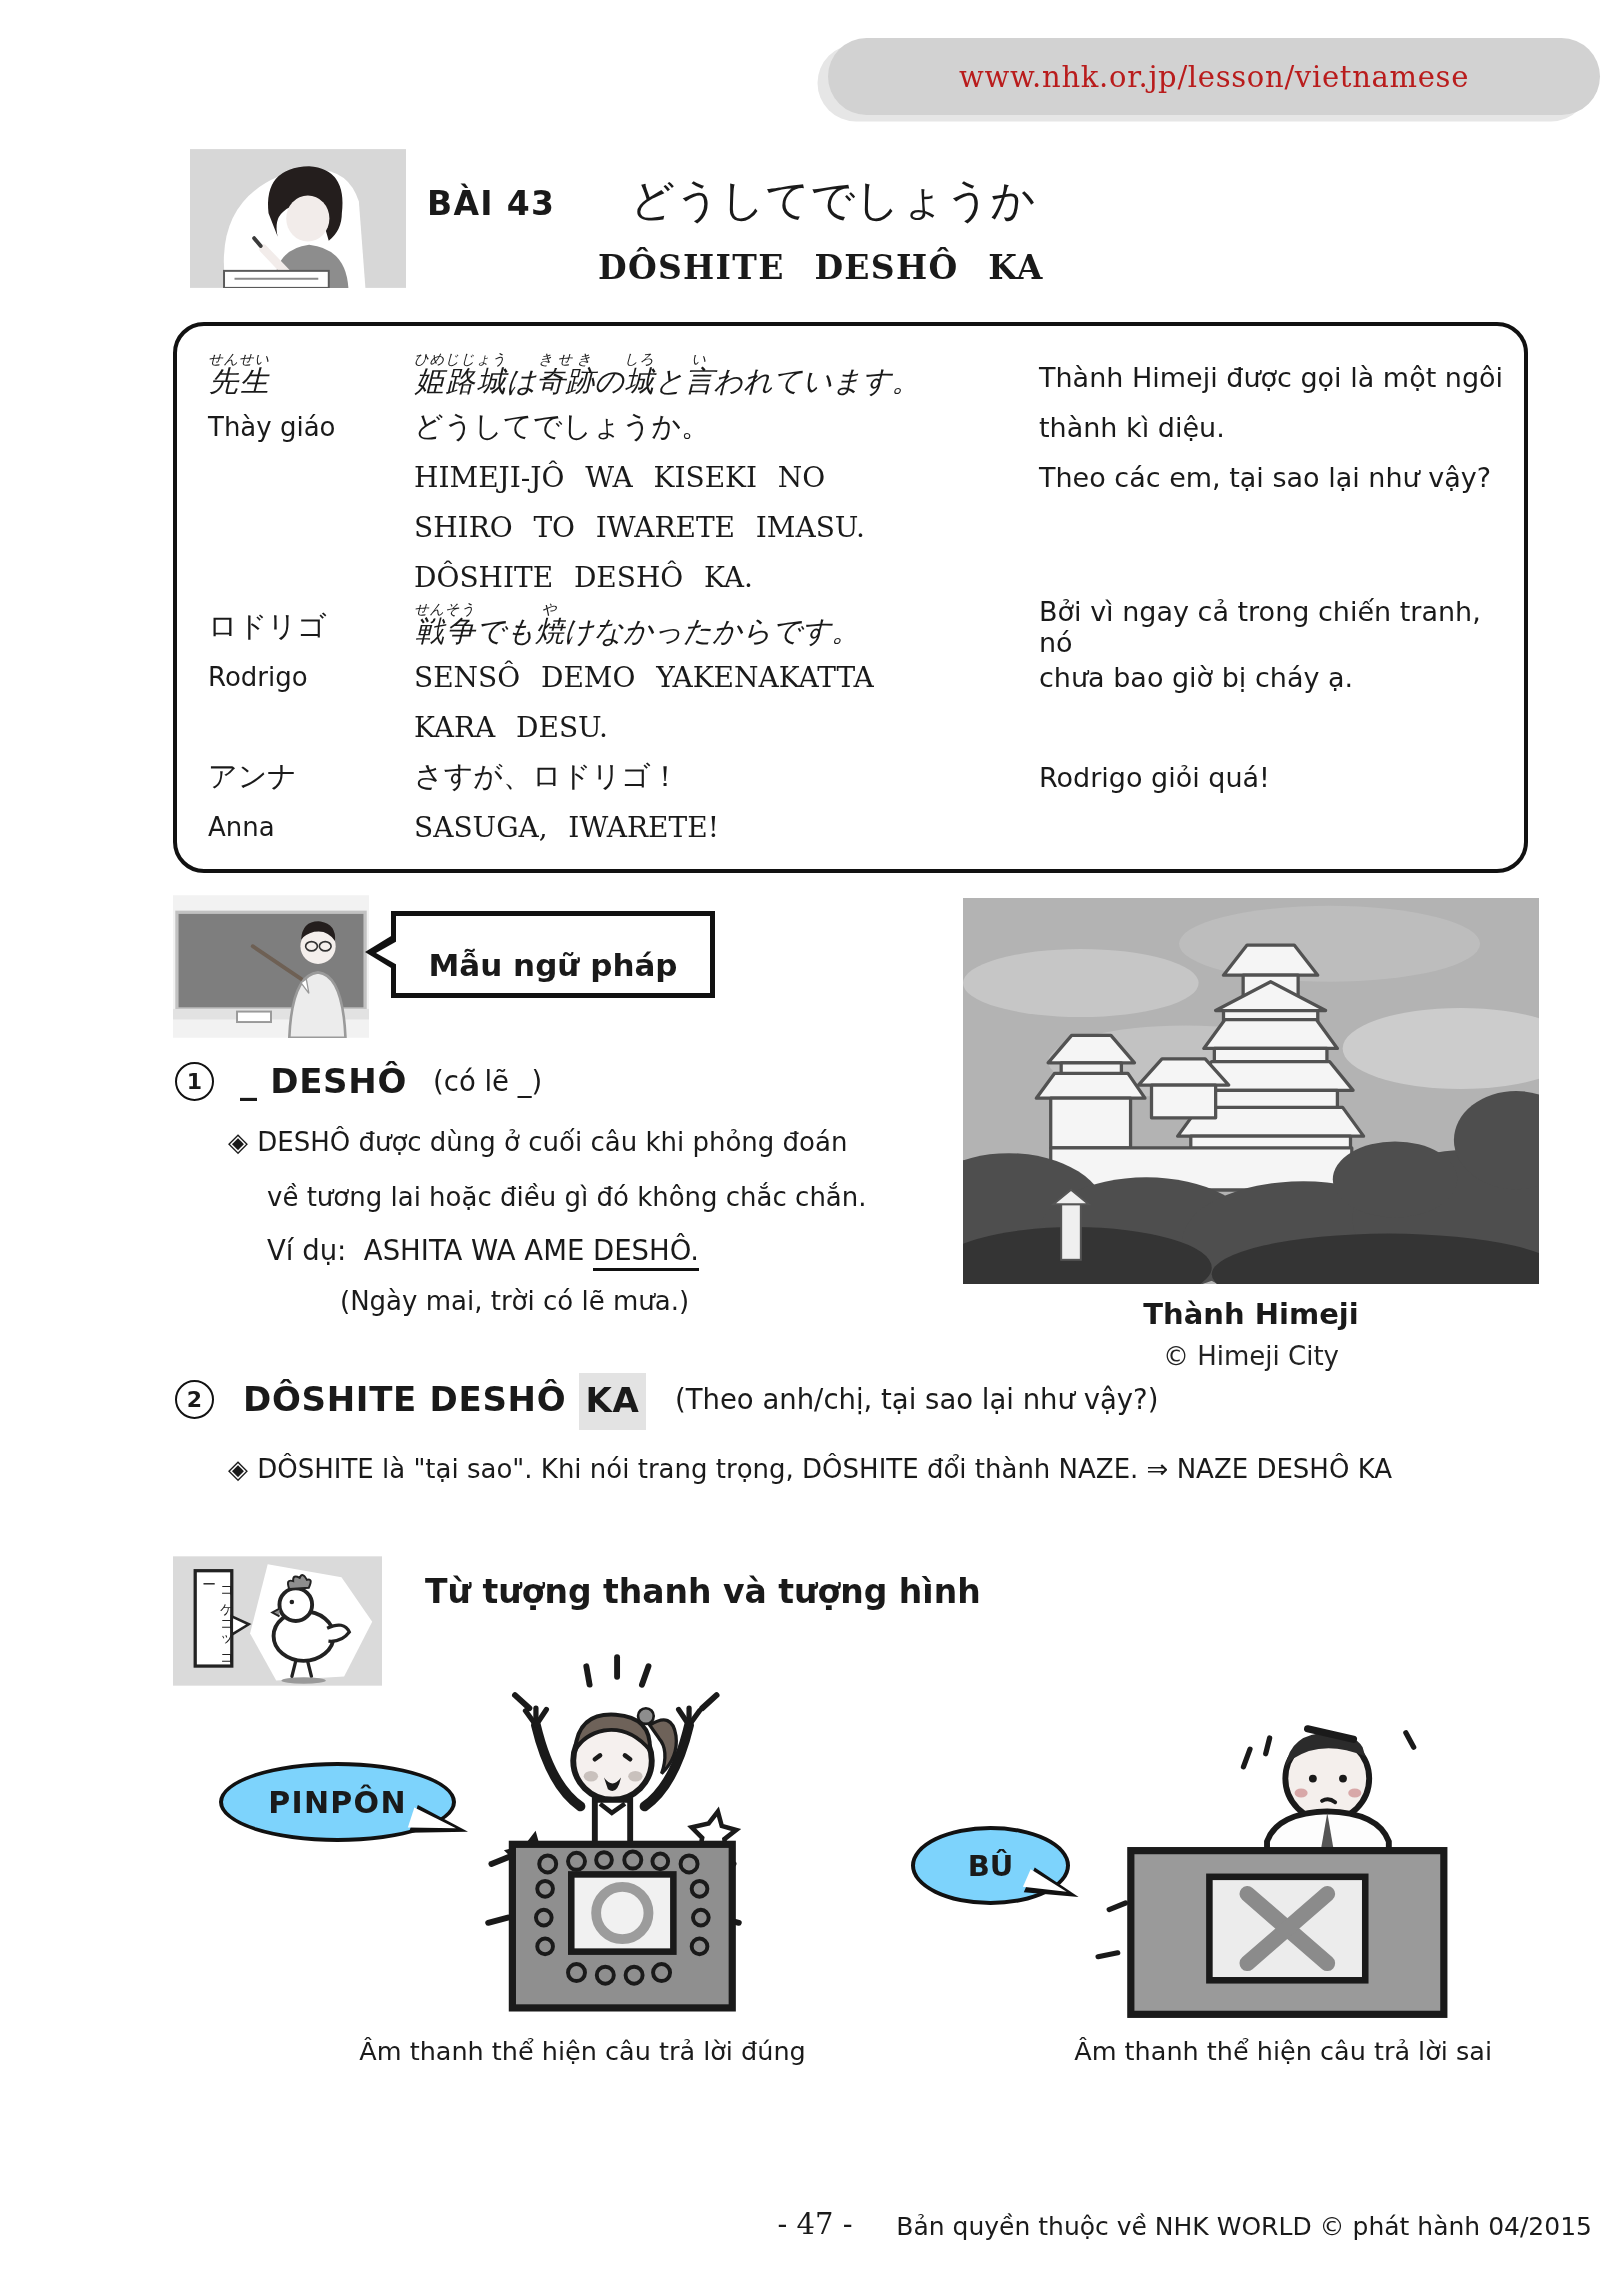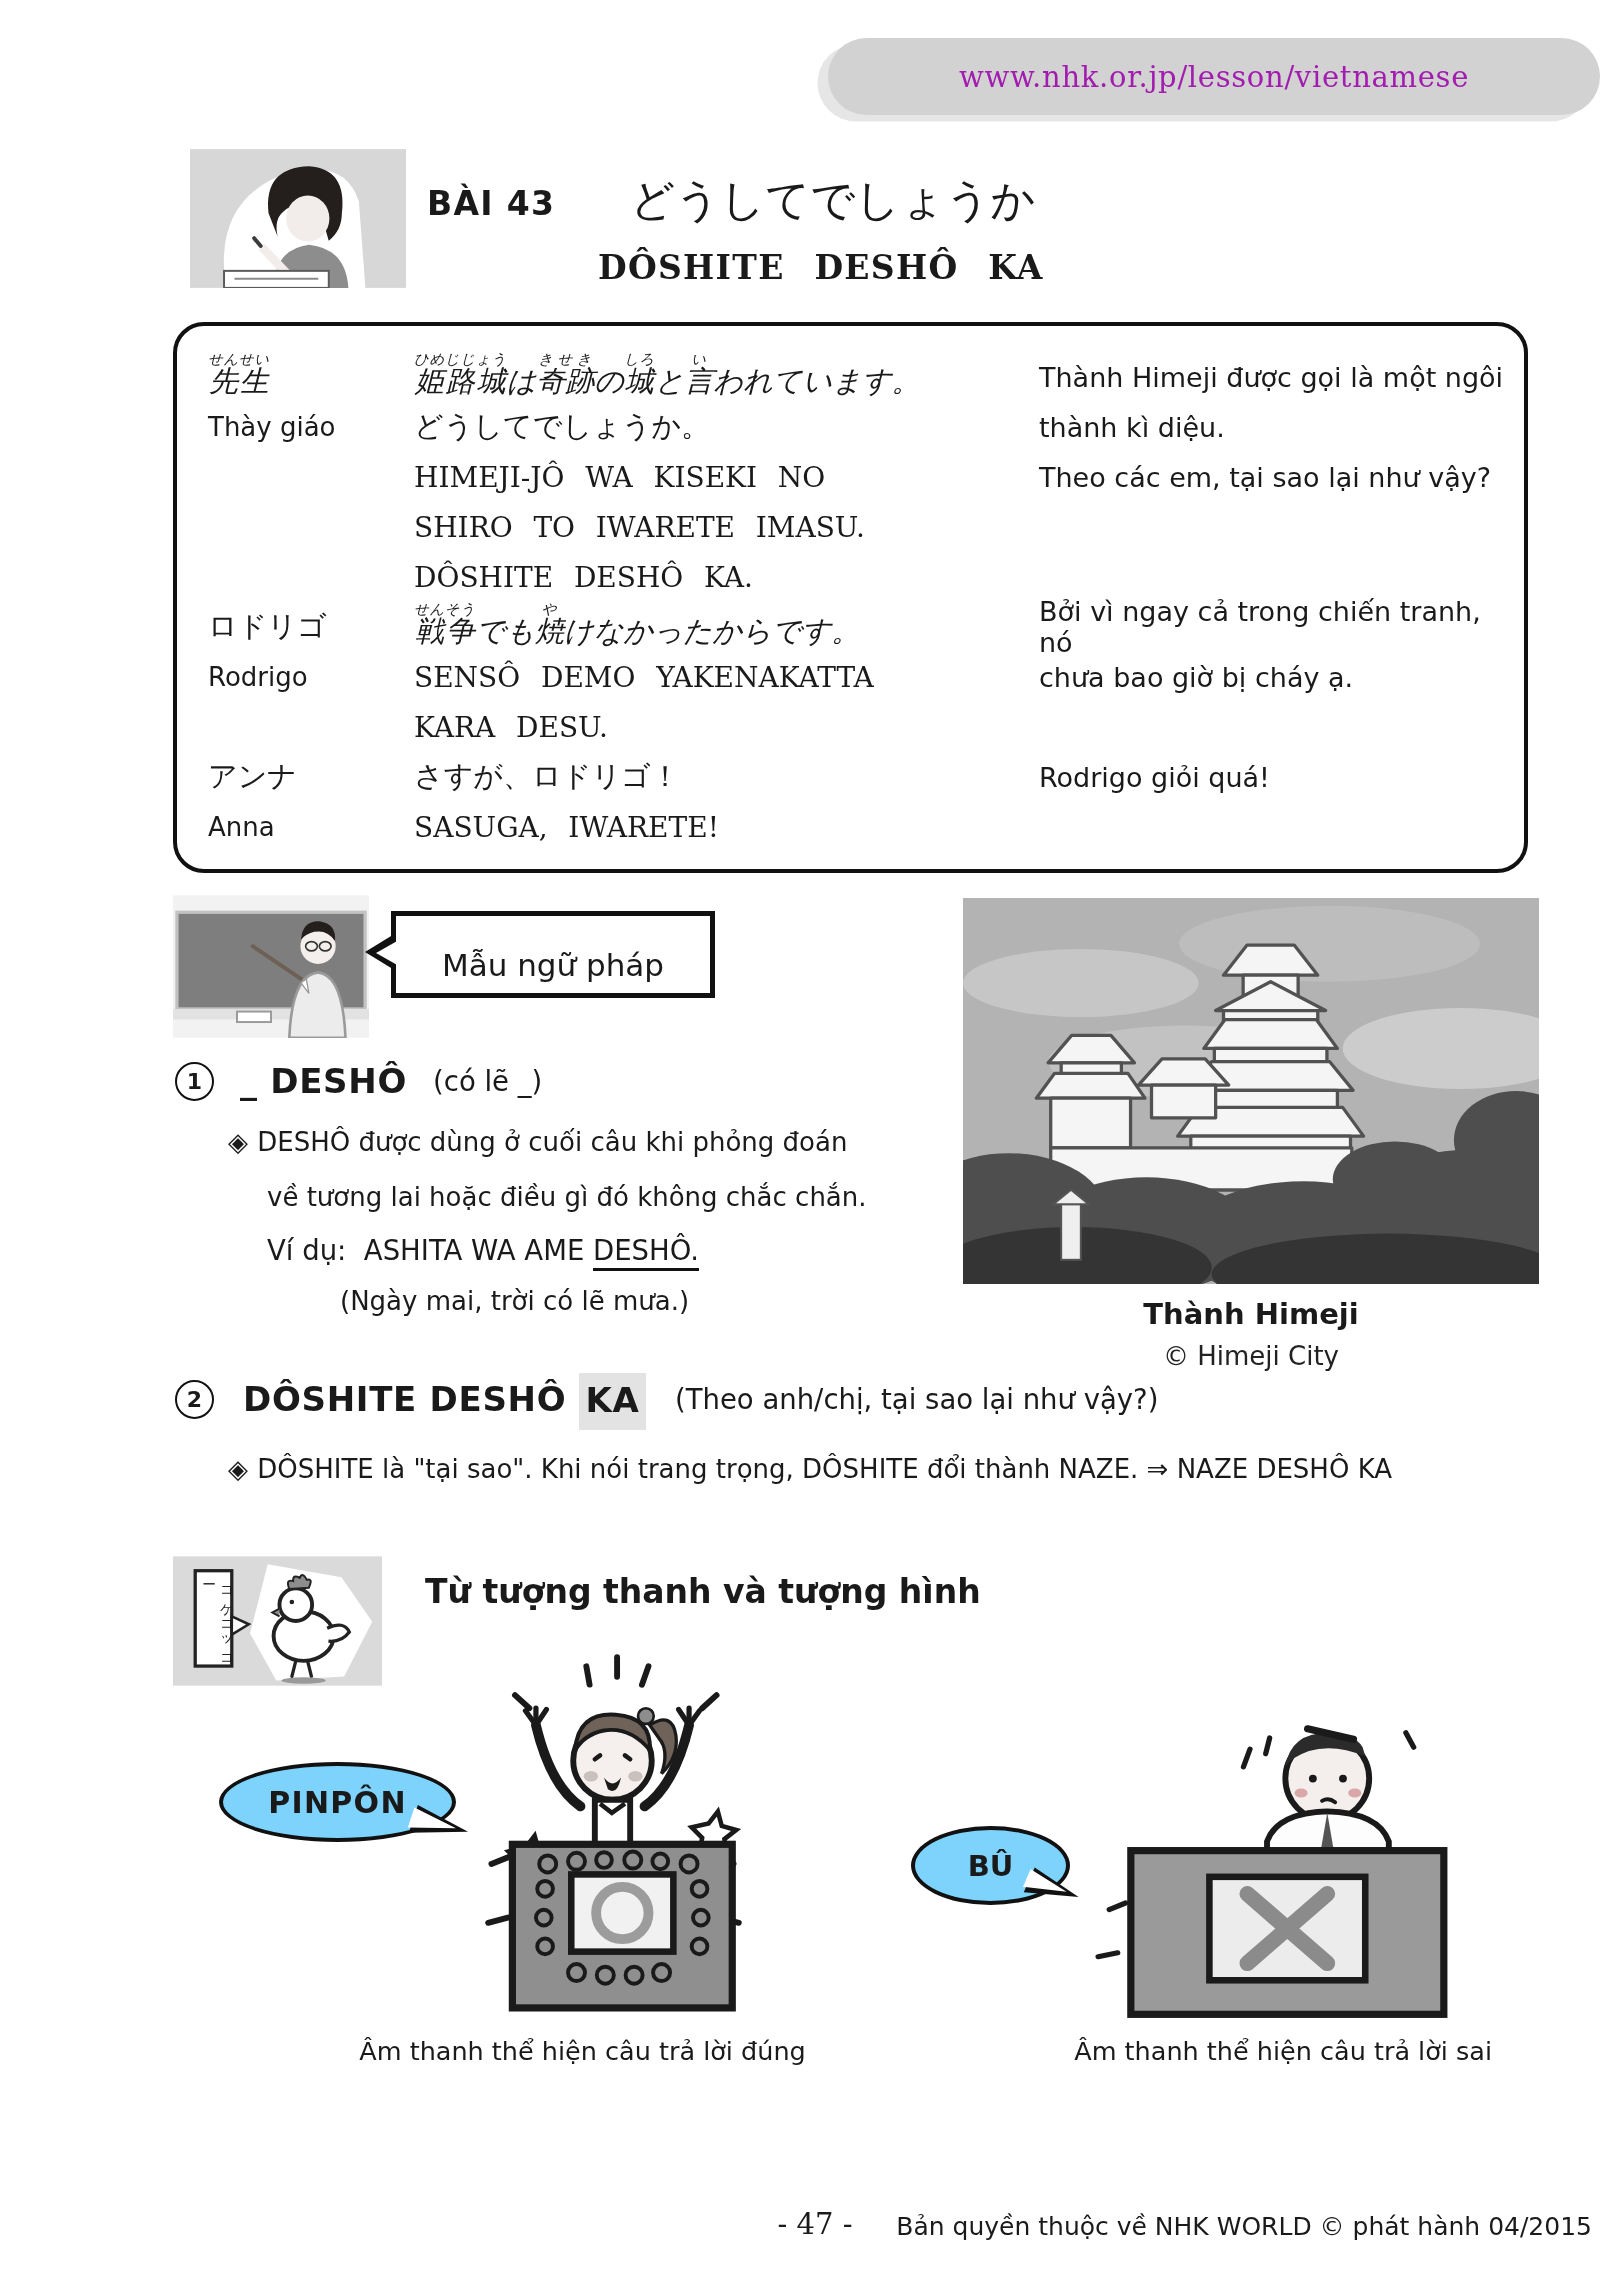--- a/index.html
+++ b/index.html
@@ -7,21 +7,21 @@
     position:relative;width:1623px;height:2295px;background:#fff;overflow:hidden;
     font-family:"DejaVu Sans",sans-serif;color:#1a1a1a;
   }
   
   .url-pill{
     position:absolute;left:828px;top:38px;width:772px;height:77px;
     background:#d2d2d2;border-radius:39px;
     box-shadow:-10.5px 6.5px 0 0 #e6e6e6;
     display:flex;align-items:center;justify-content:center;
   }
-  .url-pill span{font-family:"DejaVu Serif",serif;font-size:29px;color:#a21caf;letter-spacing:0.7px;}
+  .url-pill span{font-family:"DejaVu Serif",serif;font-size:29px;color:#b91c1c;letter-spacing:0.7px;}
   
   .title-icon{position:absolute;left:190px;top:149px;width:216px;height:139px;}
   .title-block{position:absolute;left:427px;top:171px;}
   .title-row{display:flex;align-items:baseline;gap:75px;}
   .lesson-no{font-size:33px;font-weight:bold;letter-spacing:1.3px;}
   .title-jp{font-size:44px;font-weight:normal;}
   .title-romaji{margin:18.3px 0 0 171px;font-family:"DejaVu Serif",serif;font-weight:bold;font-size:33px;word-spacing:17px;letter-spacing:1.3px;}
   
   .dialog-box{
     position:absolute;left:173px;top:322px;width:1355px;height:551px;
@@ -41,21 +41,21 @@
   
   .teacher-icon{position:absolute;left:173px;top:895px;width:196px;height:143px;}
   .grammar-bubble{
     position:absolute;left:391px;top:911px;width:314px;height:77px;
     border:5.9px solid #111;background:#fff;display:flex;align-items:center;justify-content:center;
   }
   .grammar-bubble .tail-b{position:absolute;left:-31px;top:17px;width:0;height:0;
     border-top:19.6px solid transparent;border-bottom:19.6px solid transparent;border-right:31px solid #111;}
   .grammar-bubble .tail-w{position:absolute;left:-19.6px;top:23.6px;width:0;height:0;
     border-top:13px solid transparent;border-bottom:13px solid transparent;border-right:23.6px solid #fff;}
-  .grammar-bubble span{font-size:31px;font-weight:normal;margin-top:20px;}
+  .grammar-bubble span{font-size:31px;font-weight:bold;margin-top:20px;}
   
   .photo{position:absolute;left:963px;top:898px;width:576px;height:386px;}
   .photo-caption{position:absolute;left:963px;top:1297px;width:576px;text-align:center;font-size:29px;font-weight:bold;}
   .photo-credit{position:absolute;left:963px;top:1341px;width:576px;text-align:center;font-size:26px;color:#222;}
   
   .circle-num{display:inline-flex;width:35px;height:35px;border:2.6px solid #111;border-radius:50%;
     align-items:center;justify-content:center;font-size:22px;font-weight:bold;flex:0 0 auto;}
   .g1-head{position:absolute;left:175px;top:1061px;display:flex;align-items:center;gap:26px;}
   .g1-pattern{font-size:34px;font-weight:bold;letter-spacing:0.7px;}
   .g-gloss{font-size:27.5px;}

